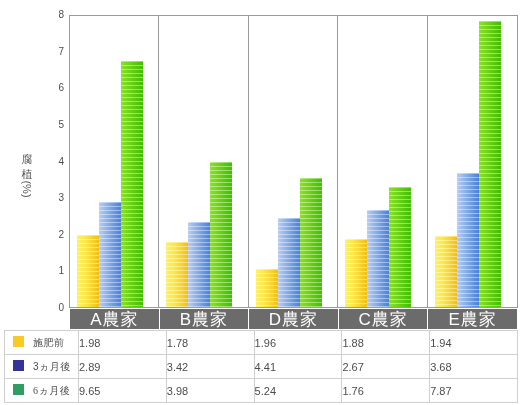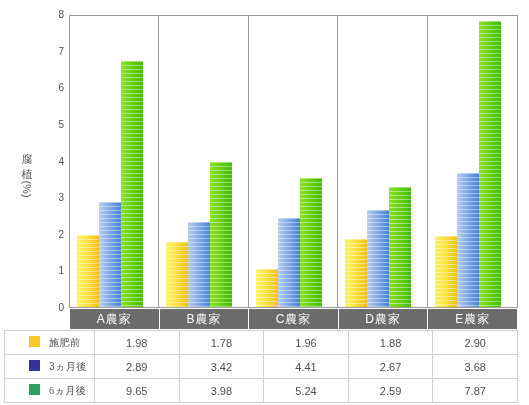--- a/index.html
+++ b/index.html
@@ -118,21 +118,21 @@
     width: 449px;
     height: 22px;
     display: flex;
     background: #6b6b6b;
     border: 1px solid #ffffff;
     box-sizing: border-box;
   }
   .cat-cell {
     flex: 1 1 0;
     color: #ffffff;
-    font-size: 12px;
+    font-size: 17px;
     display: flex;
     align-items: center;
     justify-content: center;
     border-right: 1px solid #ffffff;
     box-sizing: border-box;
     letter-spacing: 1px;
   }
   .cat-cell.last { border-right: none; text-align: right; }
 
   
@@ -142,26 +142,26 @@
     top: 330px;
     width: 514px;
     border-collapse: collapse;
     table-layout: fixed;
   }
   .data-table td {
     height: 23px;
     border: 1px solid #cfcfcf;
     font-size: 11px;
     color: #4d4d4d;
-    text-align: center;
+    text-align: left;
     padding: 0;
   }
   .data-table td.legend-cell {
     text-align: left;
-    padding-left: 24px;
+    padding-left: 8px;
     white-space: nowrap;
   }
   .swatch {
     display: inline-block;
     width: 11px;
     height: 11px;
     vertical-align: -1px;
     margin-right: 9px;
   }
   .swatch.s0 { background: #f9c928; }
@@ -256,47 +256,47 @@
           <div class="bar series-2" style="height: 98.375%;">
             <div class="stripes"></div>
           </div>
         </div>
       </div>
     </div>
 
   <div class="cat-strip" id="cat-strip">
       <div class="cat-cell">A農家</div>
       <div class="cat-cell">B農家</div>
+      <div class="cat-cell">D農家</div>
       <div class="cat-cell">C農家</div>
-      <div class="cat-cell">D農家</div>
       <div class="cat-cell last">E農家</div>
     </div>
 
   <table class="data-table" id="data-table">
     <tbody id="data-table-body">
         <tr>
           <td class="legend-cell" style="width: 65px;"><span class="swatch s0"></span><span class="legend-label">施肥前</span></td>
           <td>1.98</td>
           <td>1.78</td>
           <td>1.96</td>
           <td>1.88</td>
-          <td>2.90</td>
+          <td>1.94</td>
         </tr>
         <tr>
           <td class="legend-cell" style="width: 65px;"><span class="swatch s1"></span><span class="legend-label">3ヵ月後</span></td>
           <td>2.89</td>
           <td>3.42</td>
           <td>4.41</td>
           <td>2.67</td>
           <td>3.68</td>
         </tr>
         <tr>
           <td class="legend-cell" style="width: 65px; font-family: Liberation Serif, serif;"><span class="swatch s2"></span><span class="legend-label">6ヵ月後</span></td>
           <td>9.65</td>
           <td>3.98</td>
           <td>5.24</td>
-          <td>2.59</td>
+          <td>1.76</td>
           <td>7.87</td>
         </tr>
       </tbody>
   </table>
 
 </div>
 
 </body></html>

